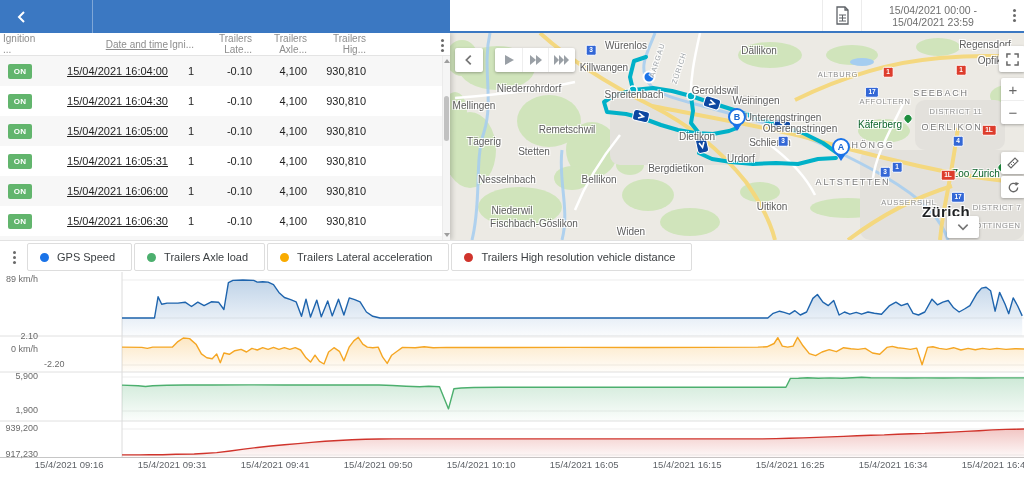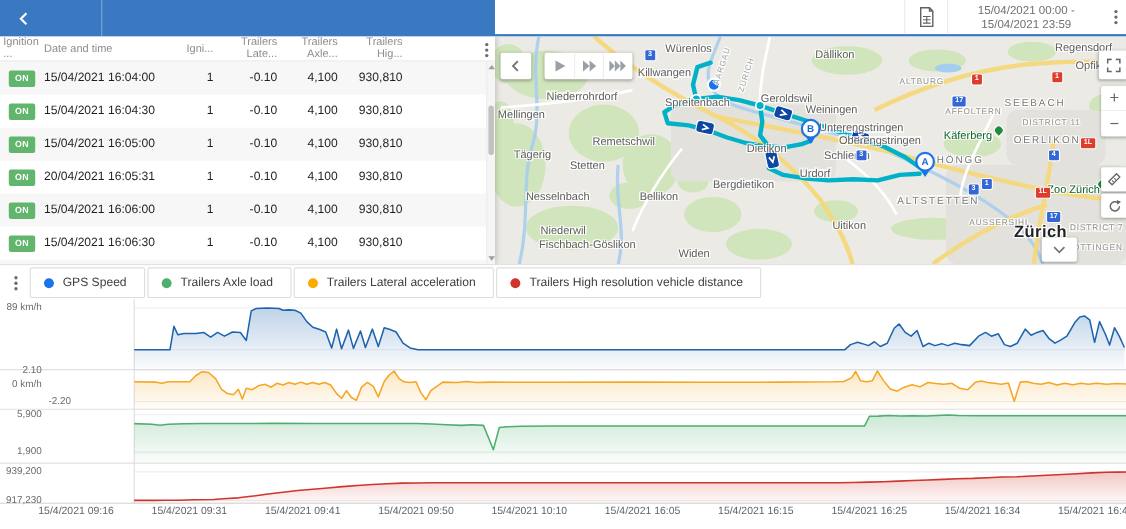--- a/index.html
+++ b/index.html
@@ -54,21 +54,21 @@
     font-size:15px; color:#666; cursor:pointer; }
 
   
   #table-panel { position:absolute; left:0; top:33px; width:450px; height:207px; background:#fff;
     z-index:20; box-shadow:2px 0 5px rgba(0,0,0,.18); overflow:hidden; }
   #thead { display:flex; height:23px; align-items:center; border-bottom:1px solid #e4e4e4;
     font-size:10px; color:#8d8d8d; background:#fff; }
   .trow { display:flex; height:30px; align-items:center; font-size:11px; color:#1f1f1f; }
   .trow:nth-child(odd) { background:#f7f7f7; }
   .c0 { width:40px; display:flex; justify-content:center; }
-  .c1 { width:128px; text-align:left; }
+  .c1 { width:128px; text-align:right;text-decoration:underline; }
   .c2 { width:34px; text-align:right; padding-right:8px; }
   .c3 { width:60px; text-align:right; padding-right:10px; }
   .c4 { width:58px; text-align:right; padding-right:13px; }
   .c5 { width:48px; text-align:right; padding-right:2px; }
   .h0 { padding-left:3px; justify-content:flex-start; }
   .badge { width:24px; height:15px; background:#62b56d; border-radius:2px; color:#fff; font-size:8px;
     font-weight:bold; display:flex; align-items:center; justify-content:center; letter-spacing:.3px; }
   #tbl-dots { position:absolute; right:2px; top:6px; width:12px; height:12px;
     display:flex; align-items:center; justify-content:center; }
   #scrollbar { position:absolute; right:0; top:23px; width:8px; height:184px; background:#f5f5f5;
@@ -294,21 +294,21 @@
           <span class="c1">15/04/2021 16:05:00</span>
           <span class="c2">1</span>
           <span class="c3">-0.10</span>
           <span class="c4">4,100</span>
           <span class="c5">930,810</span>
         </div>
         <div class="trow">
           <span class="c0">
             <span class="badge">ON</span>
           </span>
-          <span class="c1">20/04/2021 16:05:31</span>
+          <span class="c1">15/04/2021 16:05:31</span>
           <span class="c2">1</span>
           <span class="c3">-0.10</span>
           <span class="c4">4,100</span>
           <span class="c5">930,810</span>
         </div>
         <div class="trow">
           <span class="c0">
             <span class="badge">ON</span>
           </span>
           <span class="c1">15/04/2021 16:06:00</span>

